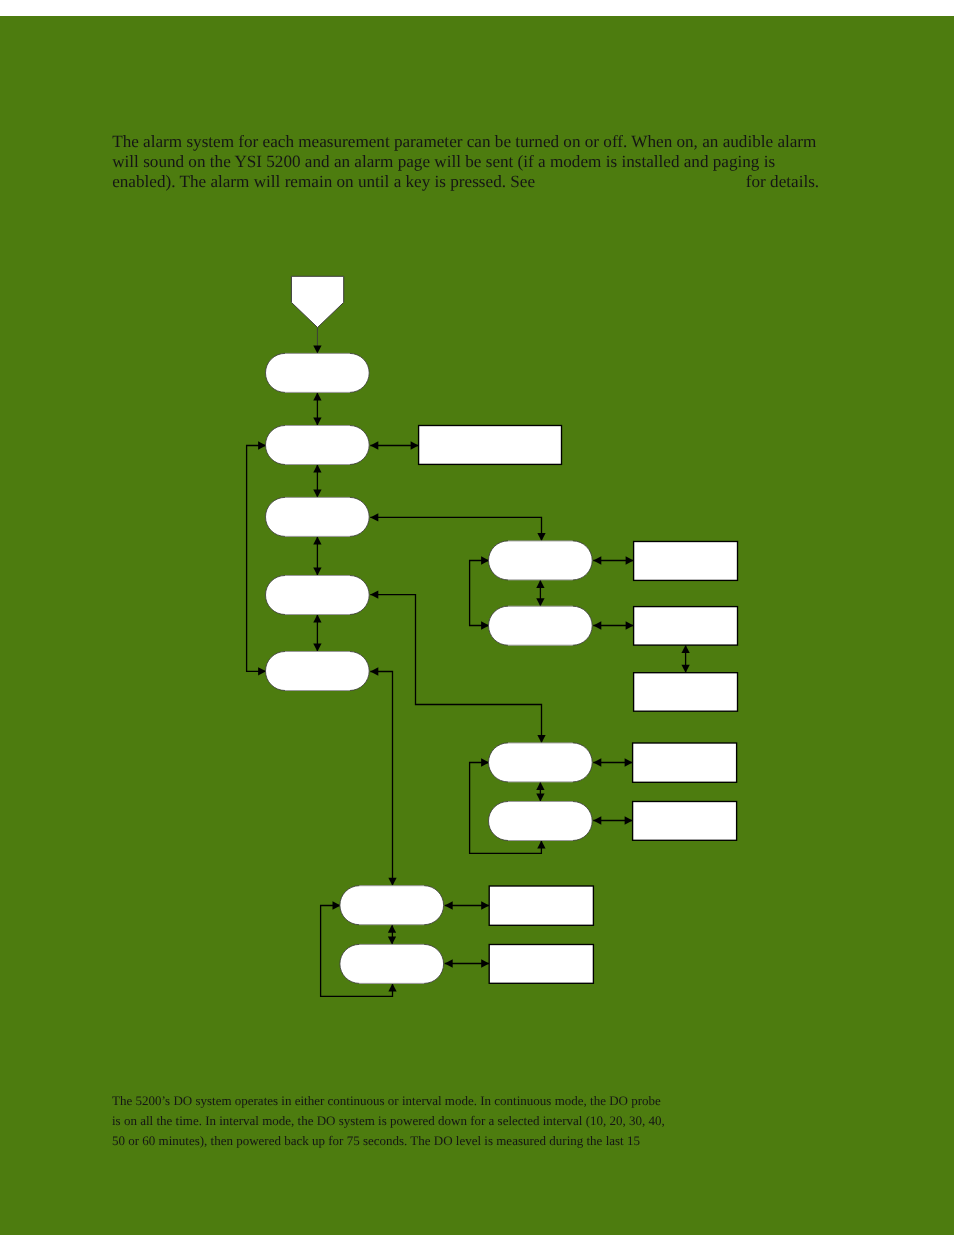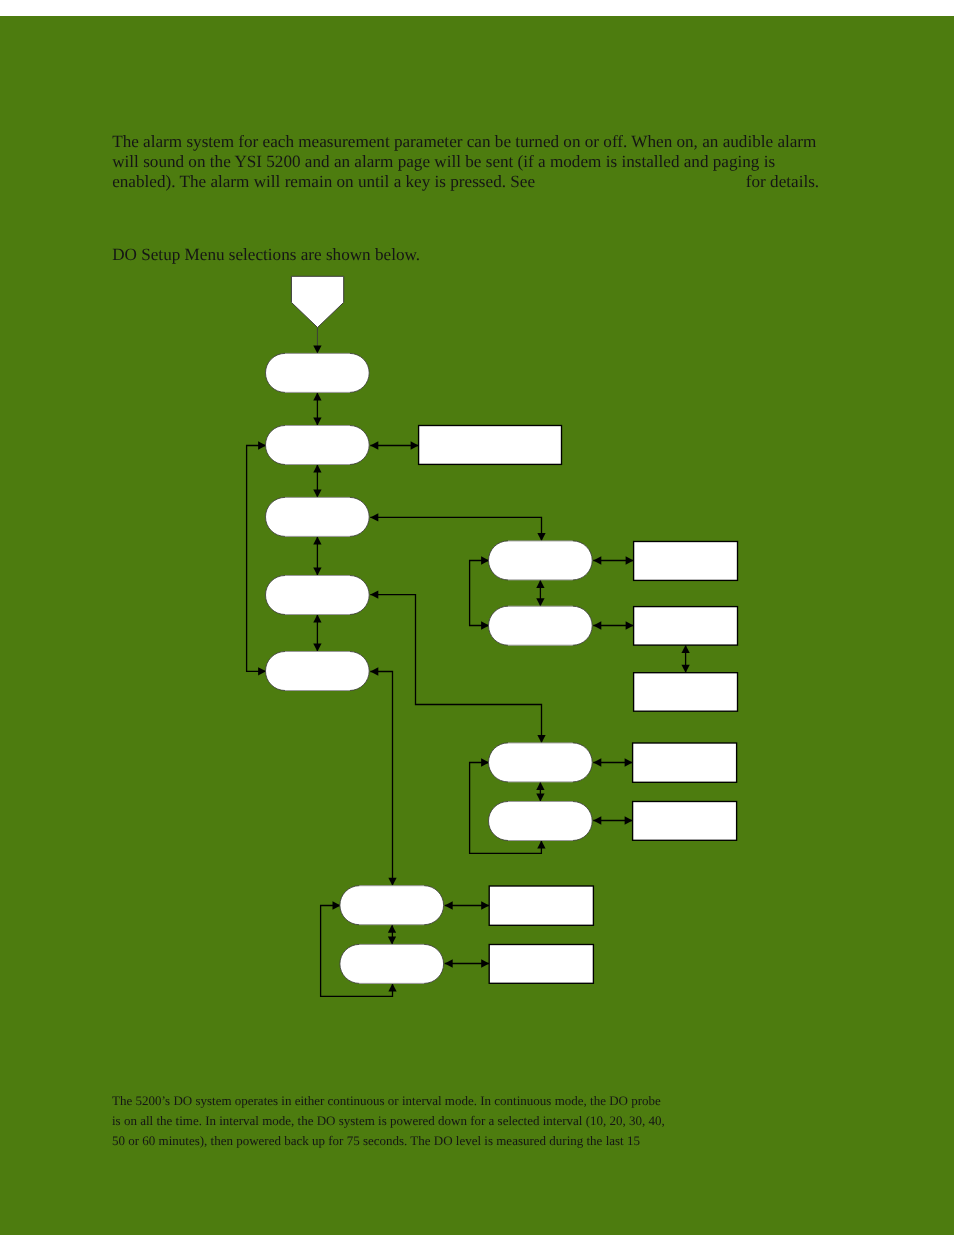--- a/index.html
+++ b/index.html
@@ -25,21 +25,20 @@
 </style>
 </head>
 <body>
 
 <div class="page">
 
   <div class="para" id="para-top"><span>The alarm system for each measurement parameter can be turned on or off. When on, an audible alarm</span>
 <span>will sound on the YSI 5200 and an alarm page will be sent (if a modem is installed and paging is</span>
 <span>enabled). The alarm will remain on until a key is pressed. See</span><span class="gapfill"></span><span>for details.</span></div>
 
-  <div class="para" id="para-mid">DO Setup Menu selections are shown below.</div>
 
   <div class="para" id="para-bot"><span>The 5200’s DO system operates in either continuous or interval mode. In continuous mode, the DO probe</span>
 <span>is on all the time. In interval mode, the DO system is powered down for a selected interval (10, 20, 30, 40,</span>
 <span>50 or 60 minutes), then powered back up for 75 seconds. The DO level is measured during the last 15</span></div>
 
   <svg class="flow" id="flowchart" viewBox="0 0 954 1235">
     <g id="flow-edges">
         <g>
           <path class="conn-thin" d="M317.4 311.4 L317.4 337.1"></path>
           <path class="arrowhead" d="M317.4 337.4 L313.25 329.4 L321.55 329.4 Z"></path>

